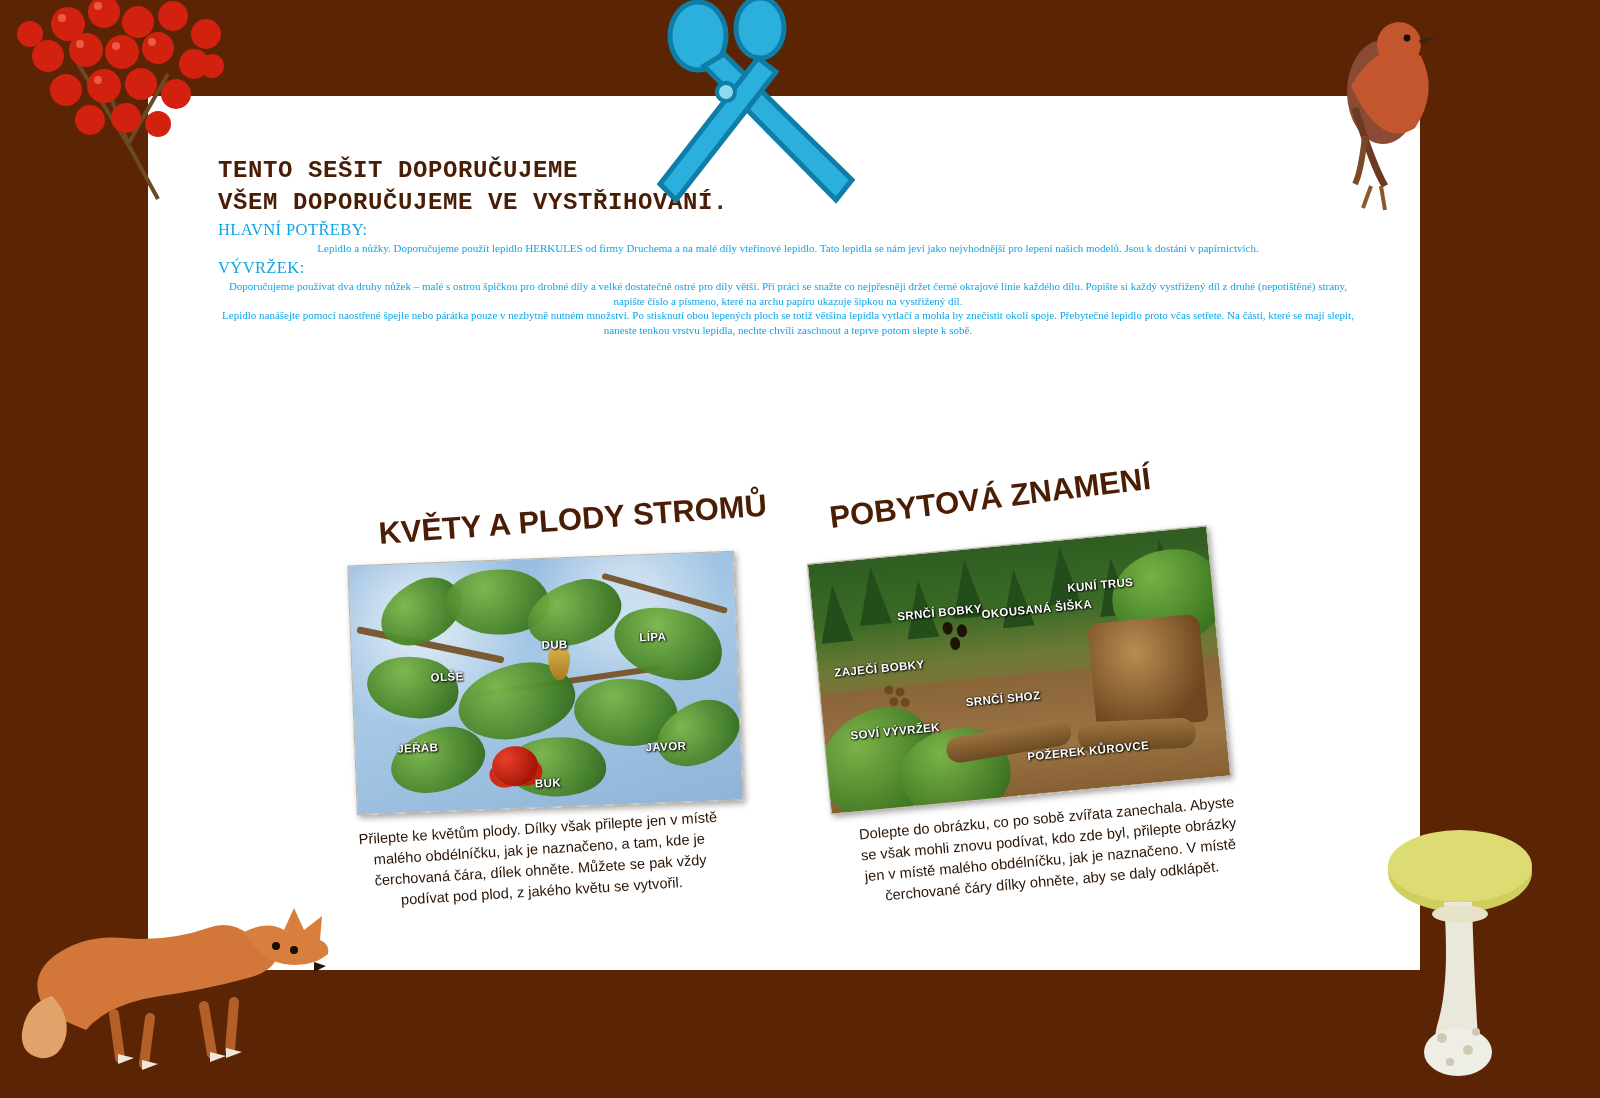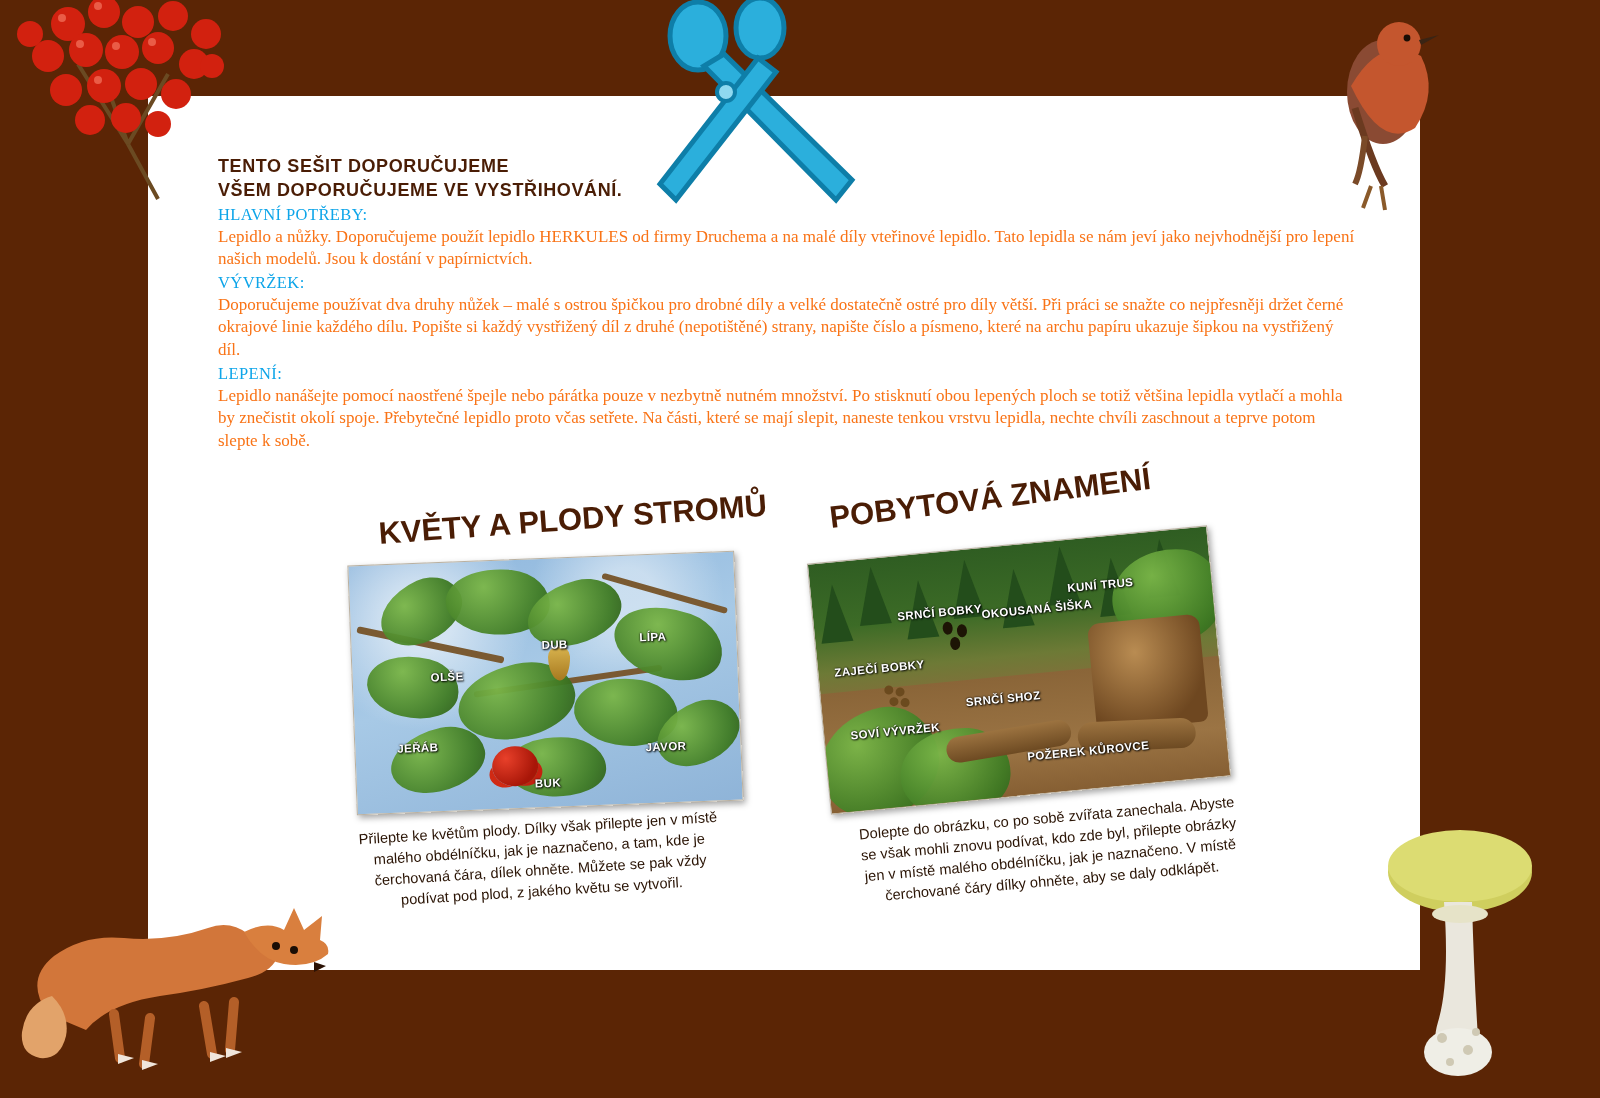--- a/index.html
+++ b/index.html
@@ -32,42 +32,42 @@
 
   
   #instructions {
     position: absolute;
     left: 218px;
     top: 155px;
     width: 1140px;
     color: #3a1a06;
   }
   .headline {
-    font-family: Liberation Sans, sans-serif;
+    font-family: Liberation Mono, monospace;
     font-weight: bold;
-    font-size: 18px;
+    font-size: 24px;
     letter-spacing: .6px;
     line-height: 1.32;
     color: #4a1d05;
   }
   .sec-title {
     font-family: "Liberation Serif", serif;
     font-weight: normal;
     font-size: 16.5px;
     letter-spacing: .4px;
     color: #0ea5e9;
     margin-top: 2px;
     margin-bottom: 1px;
   }
   .sec-body {
     font-family: "Liberation Serif", serif;
-    font-size: 17px;
+    font-size: 11px;
     line-height: 1.33;
-    color: #f97316;
-    text-align: left;
+    color: #0ea5e9;
+    text-align: center;
   }
 
   
   .card {
     position: absolute;
   }
   .card-title {
     font-family: "Liberation Sans", sans-serif;
     font-weight: bold;
     color: #4a1d05;
@@ -204,21 +204,20 @@
   <div id="instructions">
     <div class="headline">TENTO SEŠIT DOPORUČUJEME</div>
     <div class="headline">VŠEM DOPORUČUJEME VE VYSTŘIHOVÁNÍ.</div>
 
     <div class="sec-title">HLAVNÍ POTŘEBY:</div>
     <div class="sec-body">Lepidlo a nůžky. Doporučujeme použít lepidlo HERKULES od firmy Druchema a na malé díly vteřinové lepidlo. Tato lepidla se nám jeví jako nejvhodnější pro lepení našich modelů. Jsou k dostání v papírnictvích.</div>
 
     <div class="sec-title">VÝVRŽEK:</div>
     <div class="sec-body">Doporučujeme používat dva druhy nůžek – malé s ostrou špičkou pro drobné díly a velké dostatečně ostré pro díly větší. Při práci se snažte co nejpřesněji držet černé okrajové linie každého dílu. Popište si každý vystřižený díl z druhé (nepotištěné) strany, napište číslo a písmeno, které na archu papíru ukazuje šipkou na vystřižený díl.</div>
 
-    <div class="sec-title">LEPENÍ:</div>
     <div class="sec-body">Lepidlo nanášejte pomocí naostřené špejle nebo párátka pouze v nezbytně nutném množství. Po stisknutí obou lepených ploch se totiž většina lepidla vytlačí a mohla by znečistit okolí spoje. Přebytečné lepidlo proto včas setřete. Na části, které se mají slepit, naneste tenkou vrstvu lepidla, nechte chvíli zaschnout a teprve potom slepte k sobě.</div>
   </div>
 
   <div class="card" id="card-flowers">
     <div class="card-title">KVĚTY A PLODY STROMŮ</div>
 
     <div class="photo" id="photo-flowers">
 
       <div class="branch" style="left:4px;  top:78px;  width:150px; height:7px; transform:rotate(14deg);"></div>
       <div class="branch" style="left:120px; top:120px; width:190px; height:6px; transform:rotate(-6deg);"></div>

